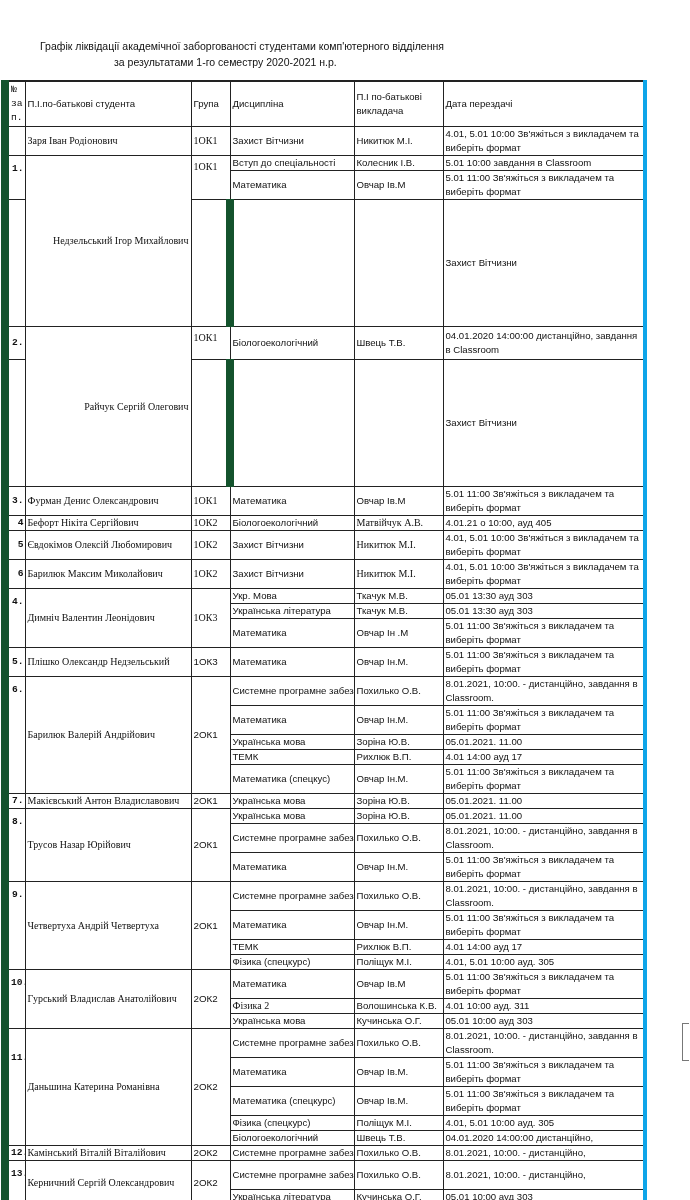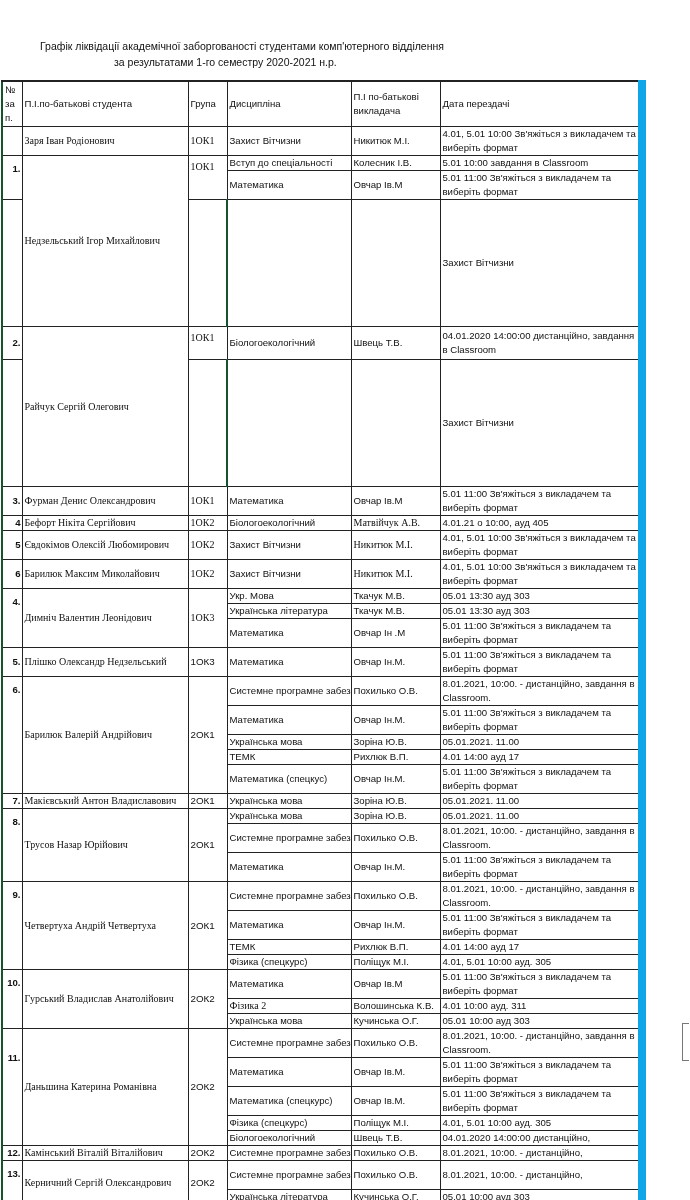--- a/index.html
+++ b/index.html
@@ -6,24 +6,24 @@
   body { width: 690px; height: 1200px; overflow: hidden; position: relative; font-family: "Liberation Sans", sans-serif; color: #111; }
   .title { position: absolute; left: 0; width: 690px; text-align: left; font-size: 10.5px; color: #111; }
   .title.l1 { top: 40px; left: 40px; }
   .title.l2 { top: 56px; left: 114px; }
   table { position: absolute; left: 1px; top: 80px; border-collapse: collapse; table-layout: fixed; width: 640px; }
   td, th { border: 1px solid #222; padding: 0 2px; font-size: 9.6px; line-height: 14px; vertical-align: middle; text-align: left; font-weight: normal; overflow: hidden; white-space: nowrap; }
   th { height: 44px; font-size: 9.6px; }
   td.wrap, th.wrap { white-space: normal; }
   td.num { text-align: right; font-weight: bold; padding-right: 1px; font-size: 9.6px; }
   td.name, td.grp.serif, td.serif { font-family: "Liberation Serif", serif; font-size: 10px; }
-  td.name.center { text-align: left; margin-left: 27px; }
+  td.name.center { text-align: right; margin-left: 27px; }
   td.grp { font-size: 9.8px; }
-  .thickL { border-left: 2px solid #14532d; }
-  .thickR { border-right: 8px solid #0ea5e9; }
+  .thickL { border-left: 8px solid #14532d; font-family: Liberation Mono, monospace; }
+  .thickR { border-right: 4px solid #0ea5e9; }
   .thickT { border-top: 2px solid #222; }
   tr.h28 td { height: 28px; }
   tr.h14 td { height: 14px; }
   col.c0 { width: 20px; } col.c1 { width: 166px; } col.c2 { width: 39px; }
   col.c3 { width: 124px; } col.c4 { width: 89px; } col.c5 { width: 202px; }
   .artifact { position: absolute; left: 682px; top: 1023px; width: 6px; height: 36px; border: 1px solid #777; border-right: none; }
 </style>
 </head>
 <body>
 

